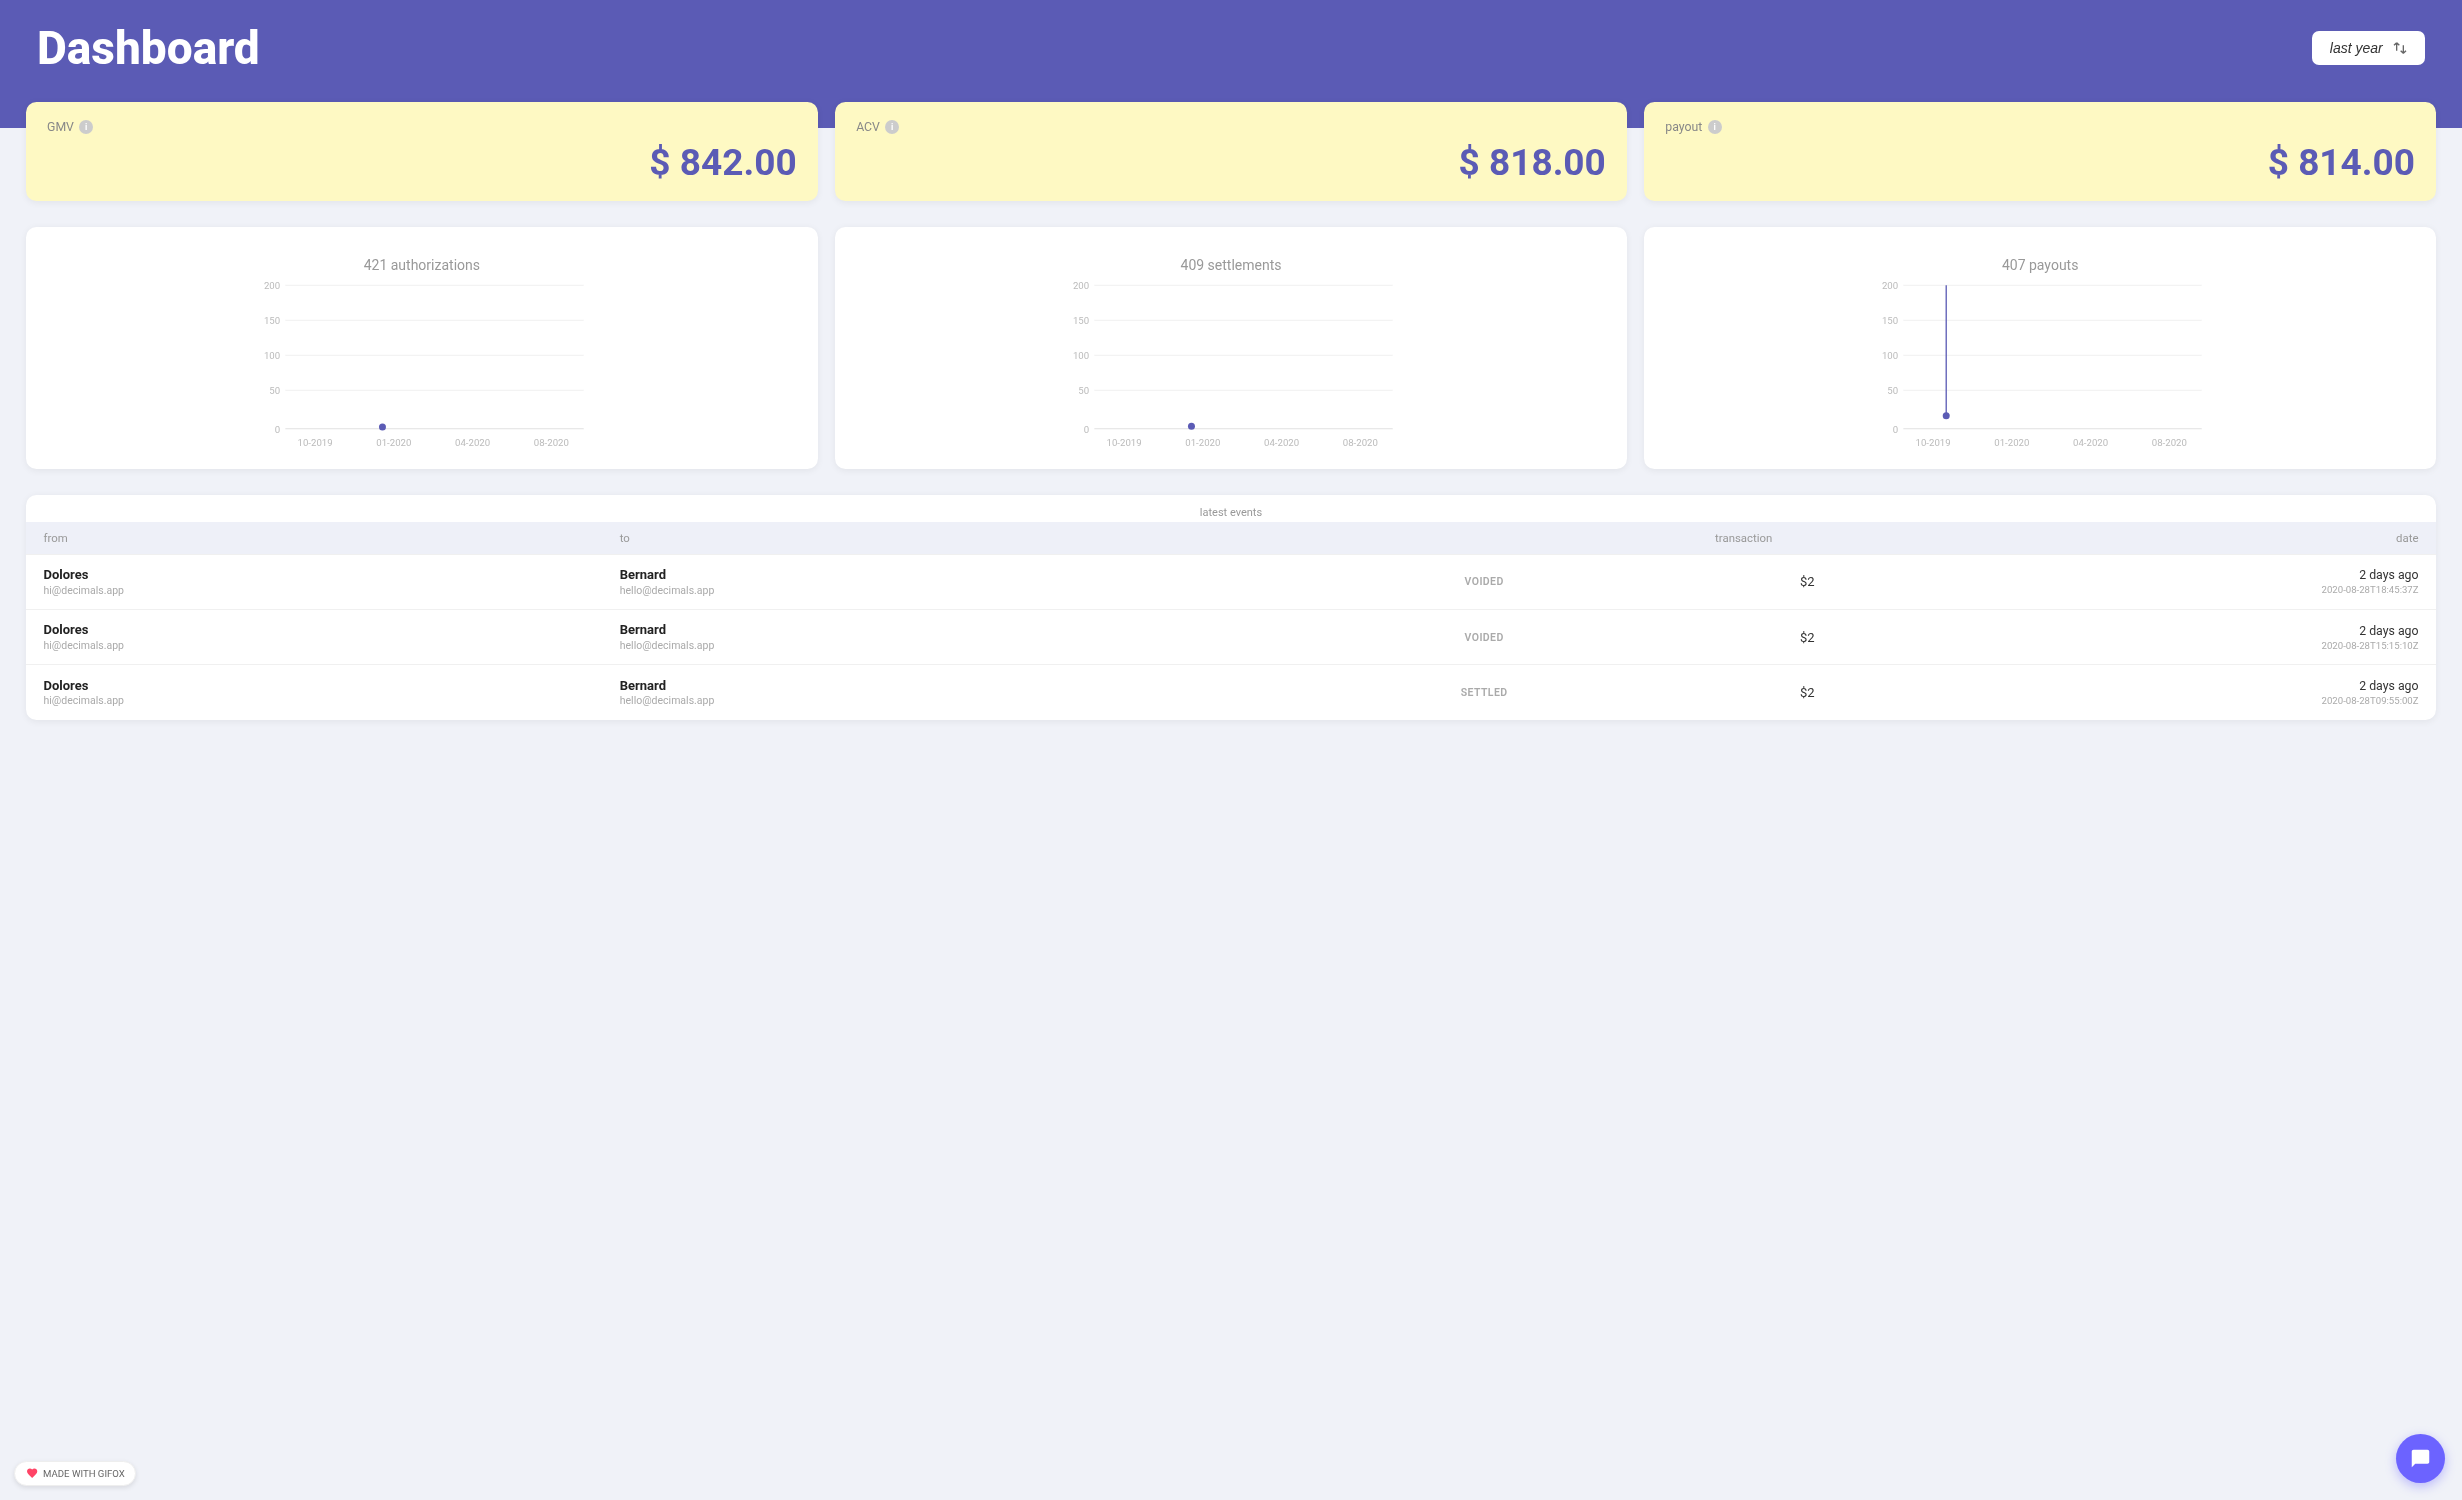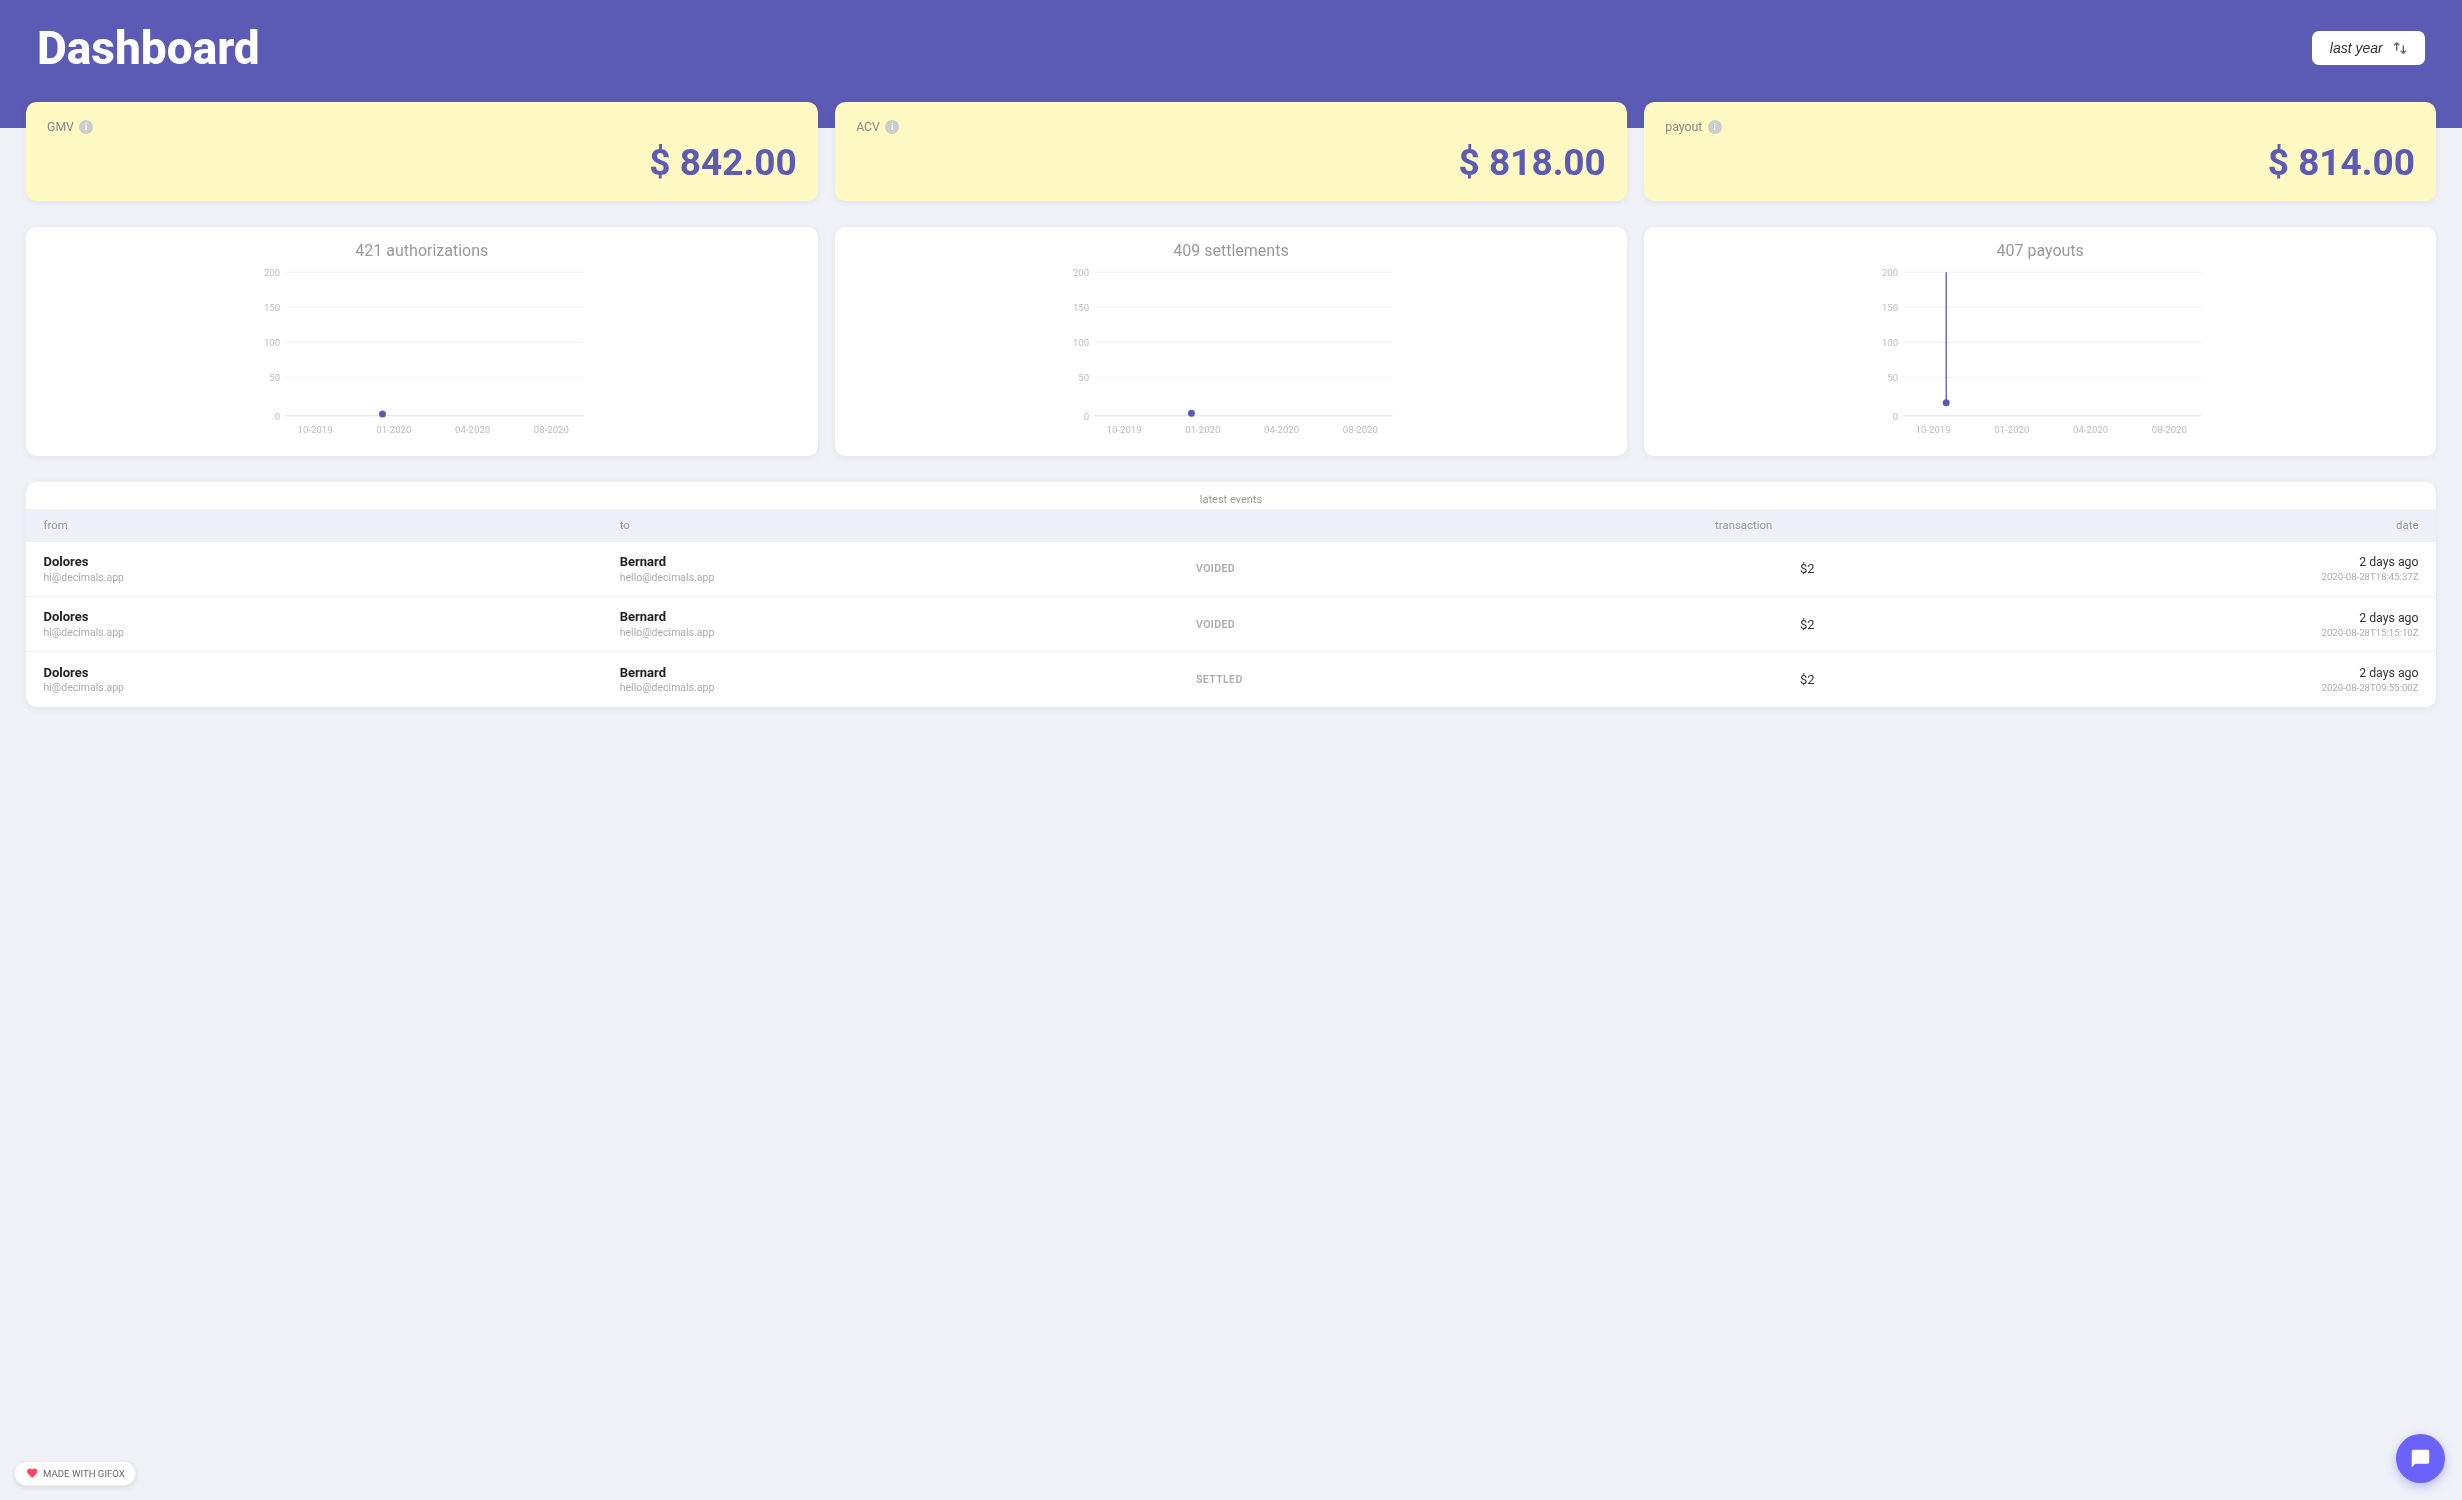--- a/index.html
+++ b/index.html
@@ -92,23 +92,24 @@
       margin-bottom: 26px;
     }
     .chart-card {
       background: #fff;
       border-radius: 10.5px;
       padding: 14px;
       box-shadow: 0 1.8px 7px rgba(0,0,0,0.06);
     }
     .chart-subtitle {
       text-align: center;
-      font-size: 16px;
+      font-size: 14px;
       color: #999;
       margin-bottom: 7px;
+      margin-top: 16px;
     }
     .chart-area {
       position: relative;
       height: 175px;
     }
     svg.chart-svg {
       width: 100%;
       height: 100%;
     }
 
@@ -147,21 +148,21 @@
       font-size: 13px;
       font-weight: 700;
       color: #222;
     }
     .person-email {
       font-size: 10.5px;
       color: #aaa;
       margin-top: 1.8px;
     }
     .transaction-badge {
-      text-align: left;
+      text-align: center;
       font-size: 10.5px;
       font-weight: 600;
       letter-spacing: 0.4px;
       color: #aaa;
       text-transform: uppercase;
     }
     .transaction-badge.settled { color: #aaa; }
     .amount-cell {
       text-align: center;
       font-size: 13px;

